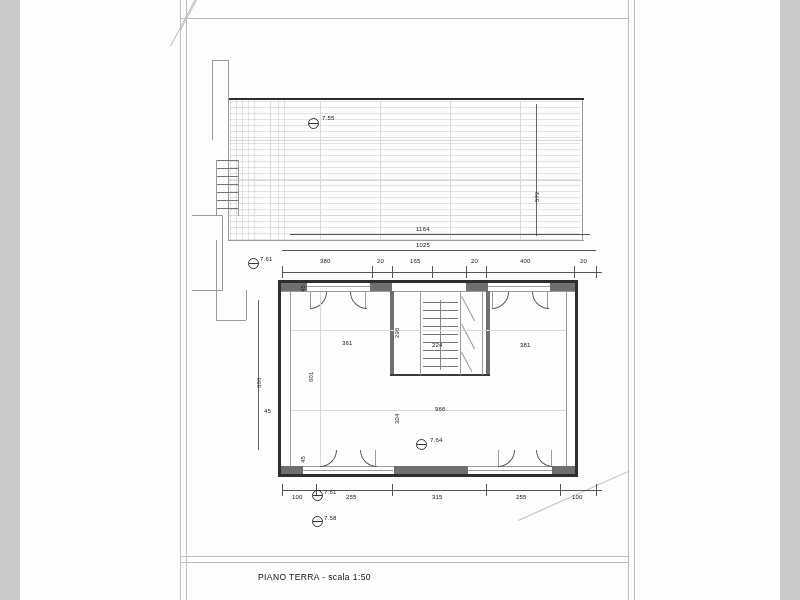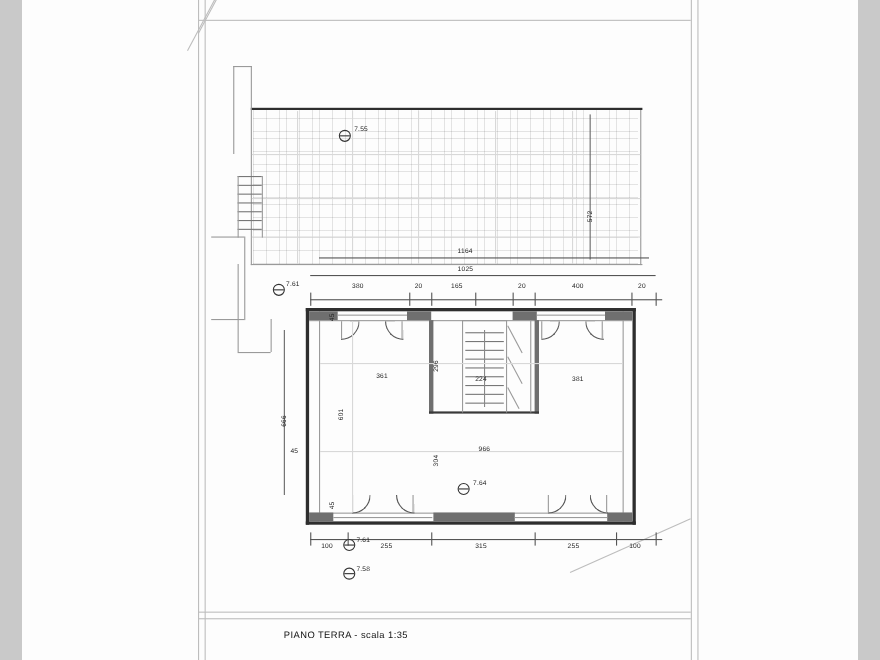--- a/index.html
+++ b/index.html
@@ -285,16 +285,16 @@
     <div class="lbl" style="left:412px;top:494px;">315</div>
     <div class="lbl" style="left:496px;top:494px;">255</div>
     <div class="lbl" style="left:552px;top:494px;">100</div>
 
     <div class="lvlmark" style="left:292px;top:490px;"></div>
     <div class="lbl" style="left:304px;top:489px;">7.61</div>
 
     <div class="lvlmark" style="left:292px;top:516px;"></div>
     <div class="lbl" style="left:304px;top:515px;">7.58</div>
 
-    <div class="title" style="left:238px;top:572px;">PIANO TERRA  - scala 1:35</div>
+    <div class="title" style="left:238px;top:572px;">PIANO TERRA  - scala 1:50</div>
 
   </div>
 </div>
 
 </body></html>

